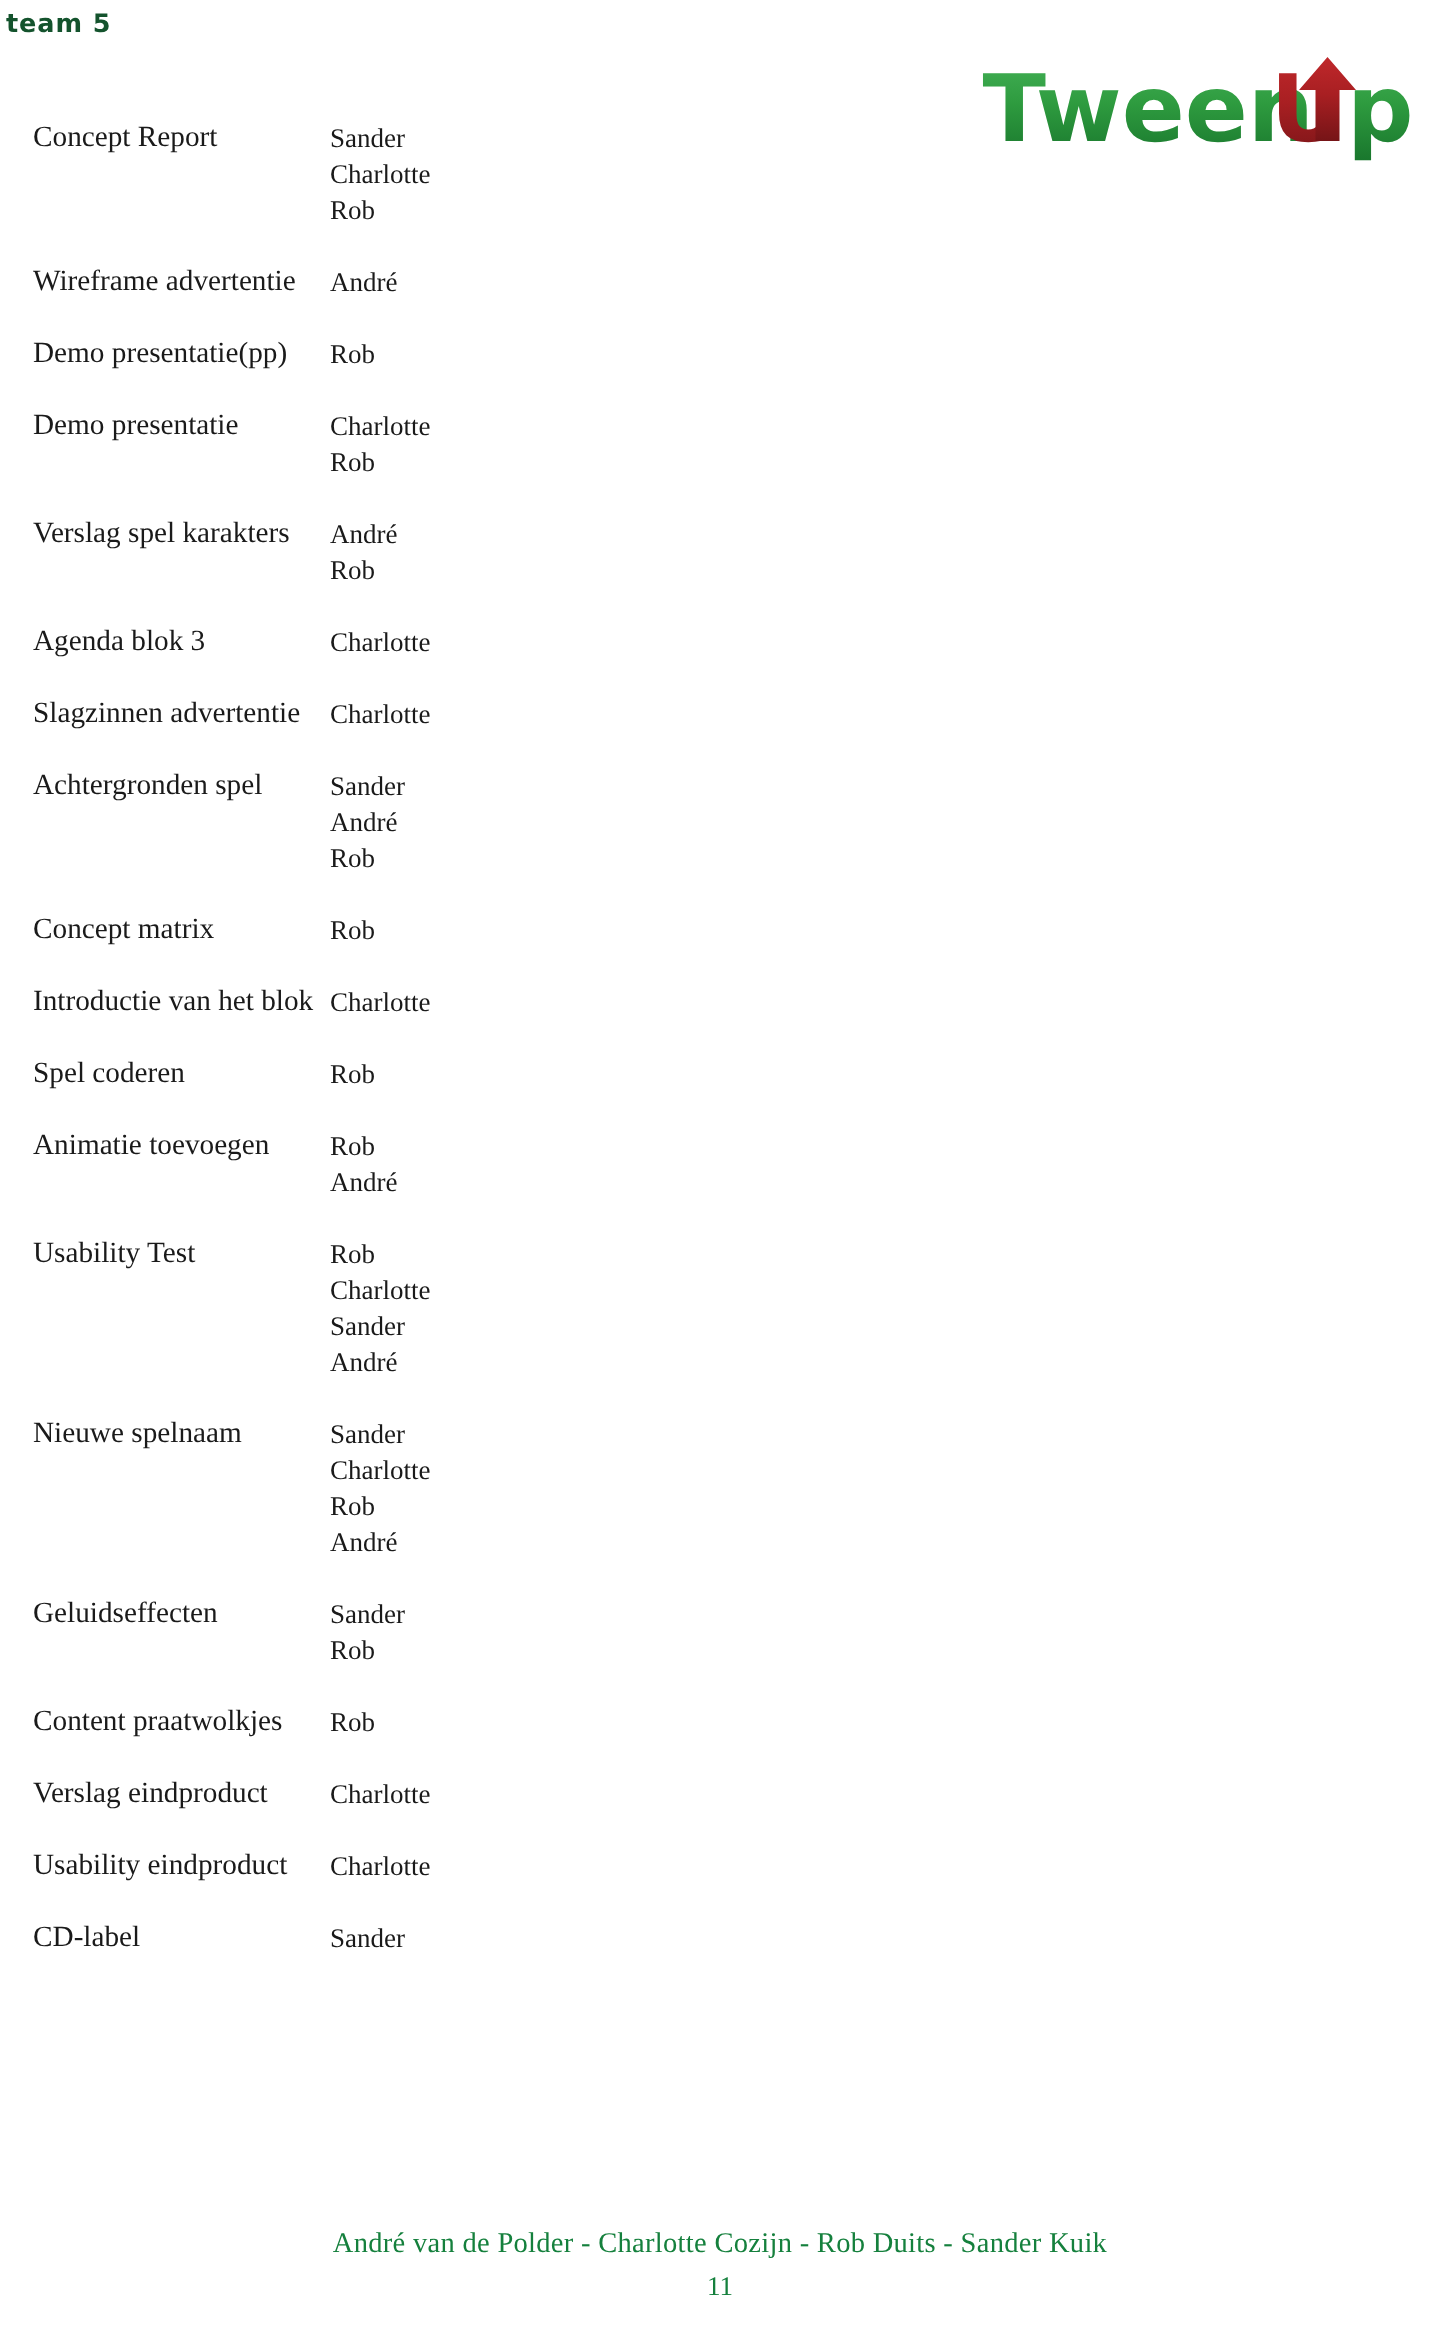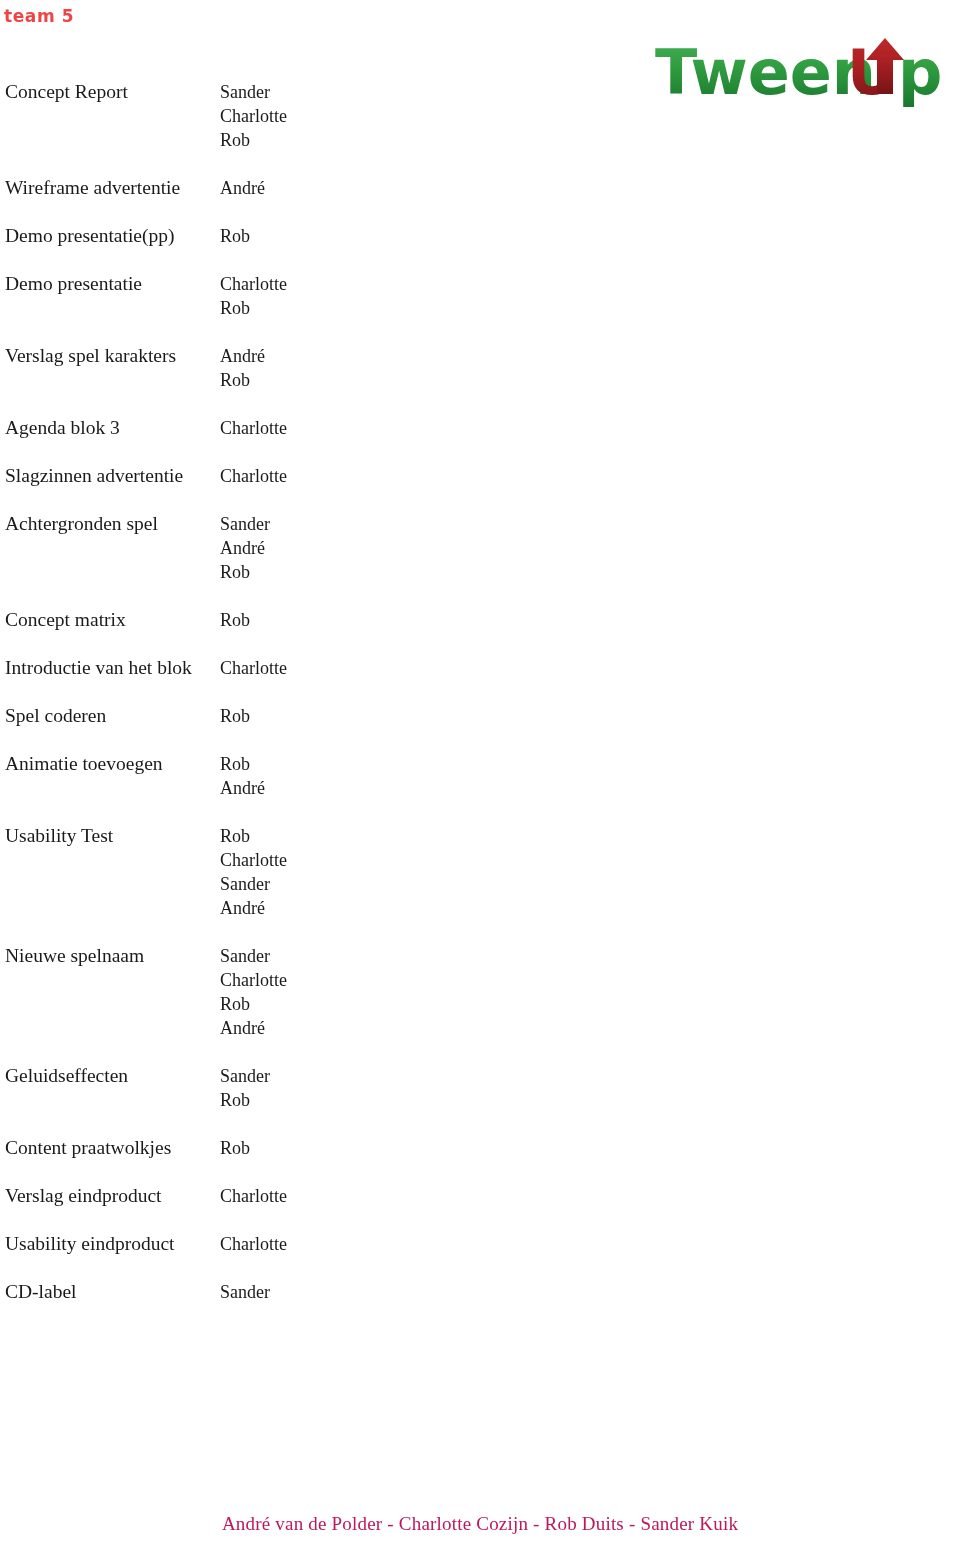--- a/index.html
+++ b/index.html
@@ -25,21 +25,21 @@
     height: 80px;
   }
   #team-label {
     position: absolute;
     left: 4px;
     top: 6px;
     font-family: "DejaVu Sans", "Liberation Sans", sans-serif;
     font-size: 17px;
     font-weight: 600;
     letter-spacing: 0.6px;
-    color: #ef4444;
+    color: #14532d;
     white-space: nowrap;
   }
 
   
   #brand-logo {
     position: absolute;
     left: 655px;
     top: 18px;
     width: 300px;
     height: 76px;
@@ -58,21 +58,21 @@
   }
   .task-row {
     position: relative;
     display: flex;
     align-items: flex-start;
     margin-bottom: 24px;
   }
   .task-name {
     width: 210px;
     flex: 0 0 210px;
-    padding-left: 5px;
+    padding-left: 22px;
     box-sizing: border-box;
     font-size: 19.5px;
     line-height: 24px;
     white-space: nowrap;
   }
   .task-members {
     flex: 1 1 auto;
     padding-left: 10px;
     box-sizing: border-box;
   }
@@ -261,15 +261,16 @@
       </div>
     </div>
     <div class="task-row">
       <div class="task-name">CD-label</div>
       <div class="task-members">
         <div class="member-name">Sander</div>
       </div>
     </div>
   </div>
 
-<div id="doc-footer" style="color: #be185d;">
+<div id="doc-footer" style="color: #15803d;">
   <div id="footer-authors">André van de Polder - Charlotte Cozijn - Rob Duits - Sander Kuik</div>
+  <div id="footer-page-number">11</div>
 </div>
 
 </body></html>

